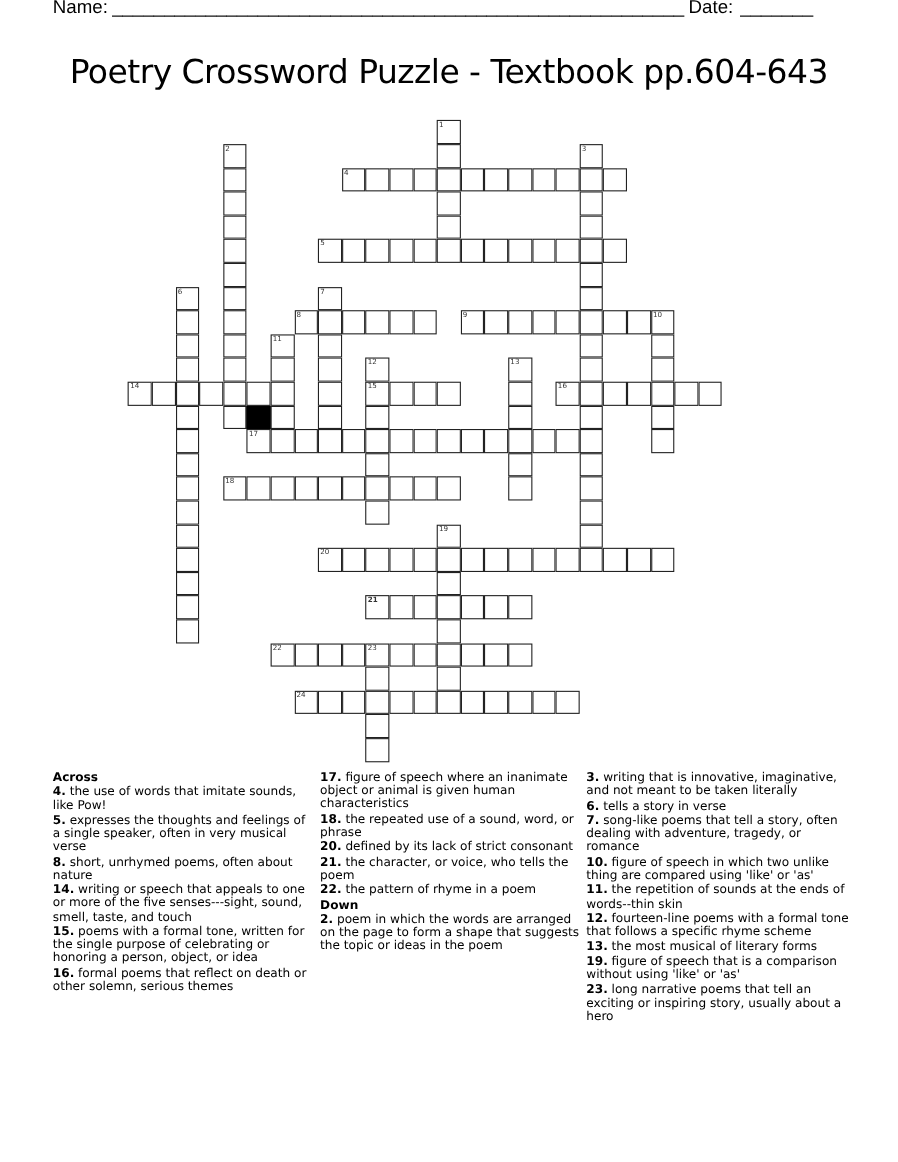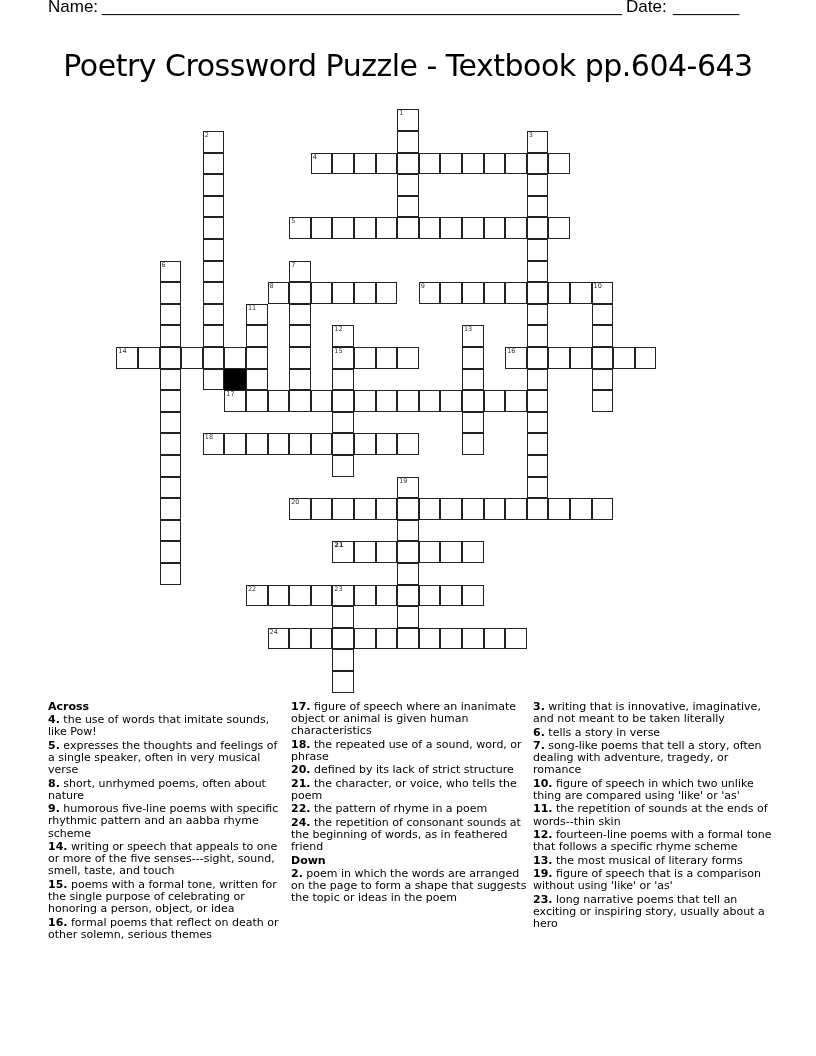--- a/index.html
+++ b/index.html
@@ -281,33 +281,31 @@
     <div class="cell" style="left: 484.2px; top: 628.4px;"></div>
     <div class="cell" style="left: 505.8px; top: 628.4px;"></div>
     <div class="cell block" style="left: 225px; top: 369.2px;"></div>
   </div>
 
 <div class="clues col1">
   <div class="section-head">Across</div>
   <div class="clue"><b>4.</b><span> the use of words that imitate sounds, like Pow!</span></div>
   <div class="clue"><b>5.</b><span> expresses the thoughts and feelings of a single speaker, often in very musical verse</span></div>
   <div class="clue"><b>8.</b><span> short, unrhymed poems, often about nature</span></div>
-  <div class="clue"><b>9.</b><span> humorous five-line poems with specific rhythmic pattern and an aabba rhyme scheme</span></div>
   <div class="clue"><b>14.</b><span> writing or speech that appeals to one or more of the five senses---sight, sound, smell, taste, and touch</span></div>
   <div class="clue"><b>15.</b><span> poems with a formal tone, written for the single purpose of celebrating or honoring a person, object, or idea</span></div>
   <div class="clue"><b>16.</b><span> formal poems that reflect on death or other solemn, serious themes</span></div>
 </div>
 
 <div class="clues col2">
   <div class="clue"><b>17.</b><span> figure of speech where an inanimate object or animal is given human characteristics</span></div>
   <div class="clue"><b>18.</b><span> the repeated use of a sound, word, or phrase</span></div>
-  <div class="clue"><b>20.</b><span> defined by its lack of strict structure</span></div>
+  <div class="clue"><b>20.</b><span> defined by its lack of strict consonant</span></div>
   <div class="clue"><b>21.</b><span> the character, or voice, who tells the poem</span></div>
   <div class="clue"><b>22.</b><span> the pattern of rhyme in a poem</span></div>
-  <div class="clue"><b>24.</b><span> the repetition of consonant sounds at the beginning of words, as in feathered friend</span></div>
   <div class="section-head">Down</div>
   <div class="clue"><b>2.</b><span> poem in which the words are arranged on the page to form a shape that suggests the topic or ideas in the poem</span></div>
 </div>
 
 <div class="clues col3">
   <div class="clue"><b>3.</b><span> writing that is innovative, imaginative, and not meant to be taken literally</span></div>
   <div class="clue"><b>6.</b><span> tells a story in verse</span></div>
   <div class="clue"><b>7.</b><span> song-like poems that tell a story, often dealing with adventure, tragedy, or romance</span></div>
   <div class="clue"><b>10.</b><span> figure of speech in which two unlike thing are compared using 'like' or 'as'</span></div>
   <div class="clue"><b>11.</b><span> the repetition of sounds at the ends of words--thin skin</span></div>

